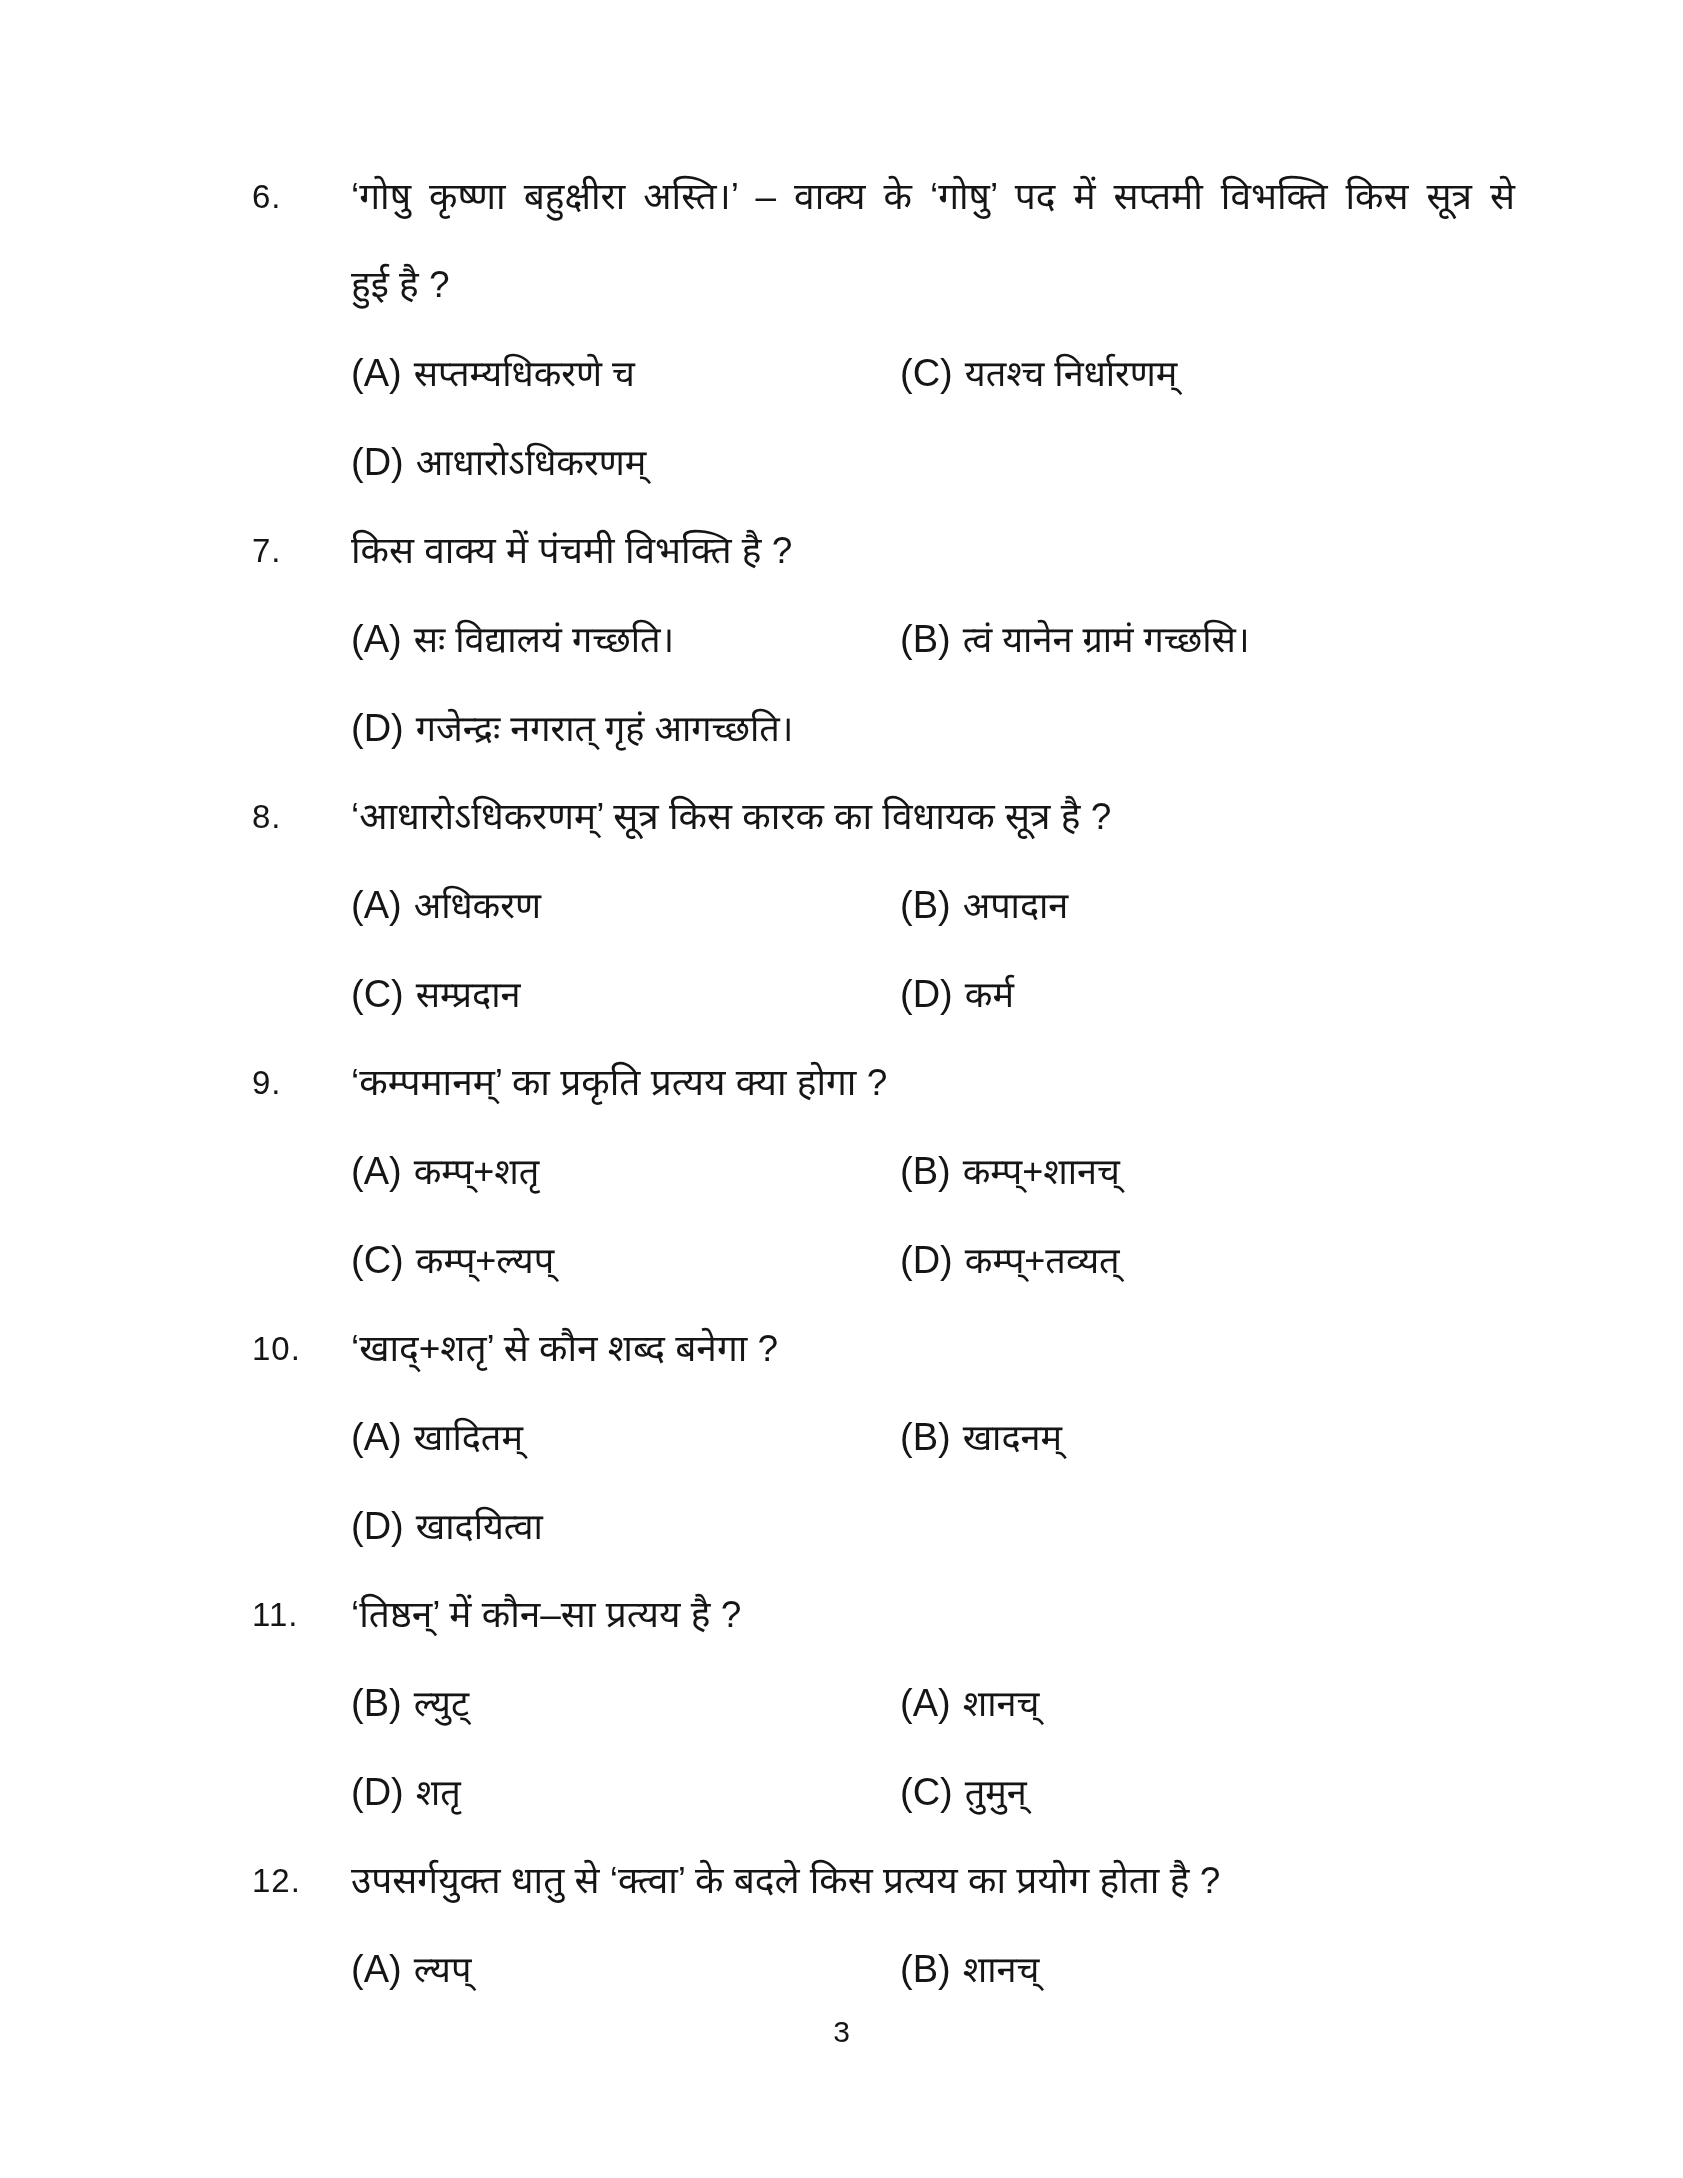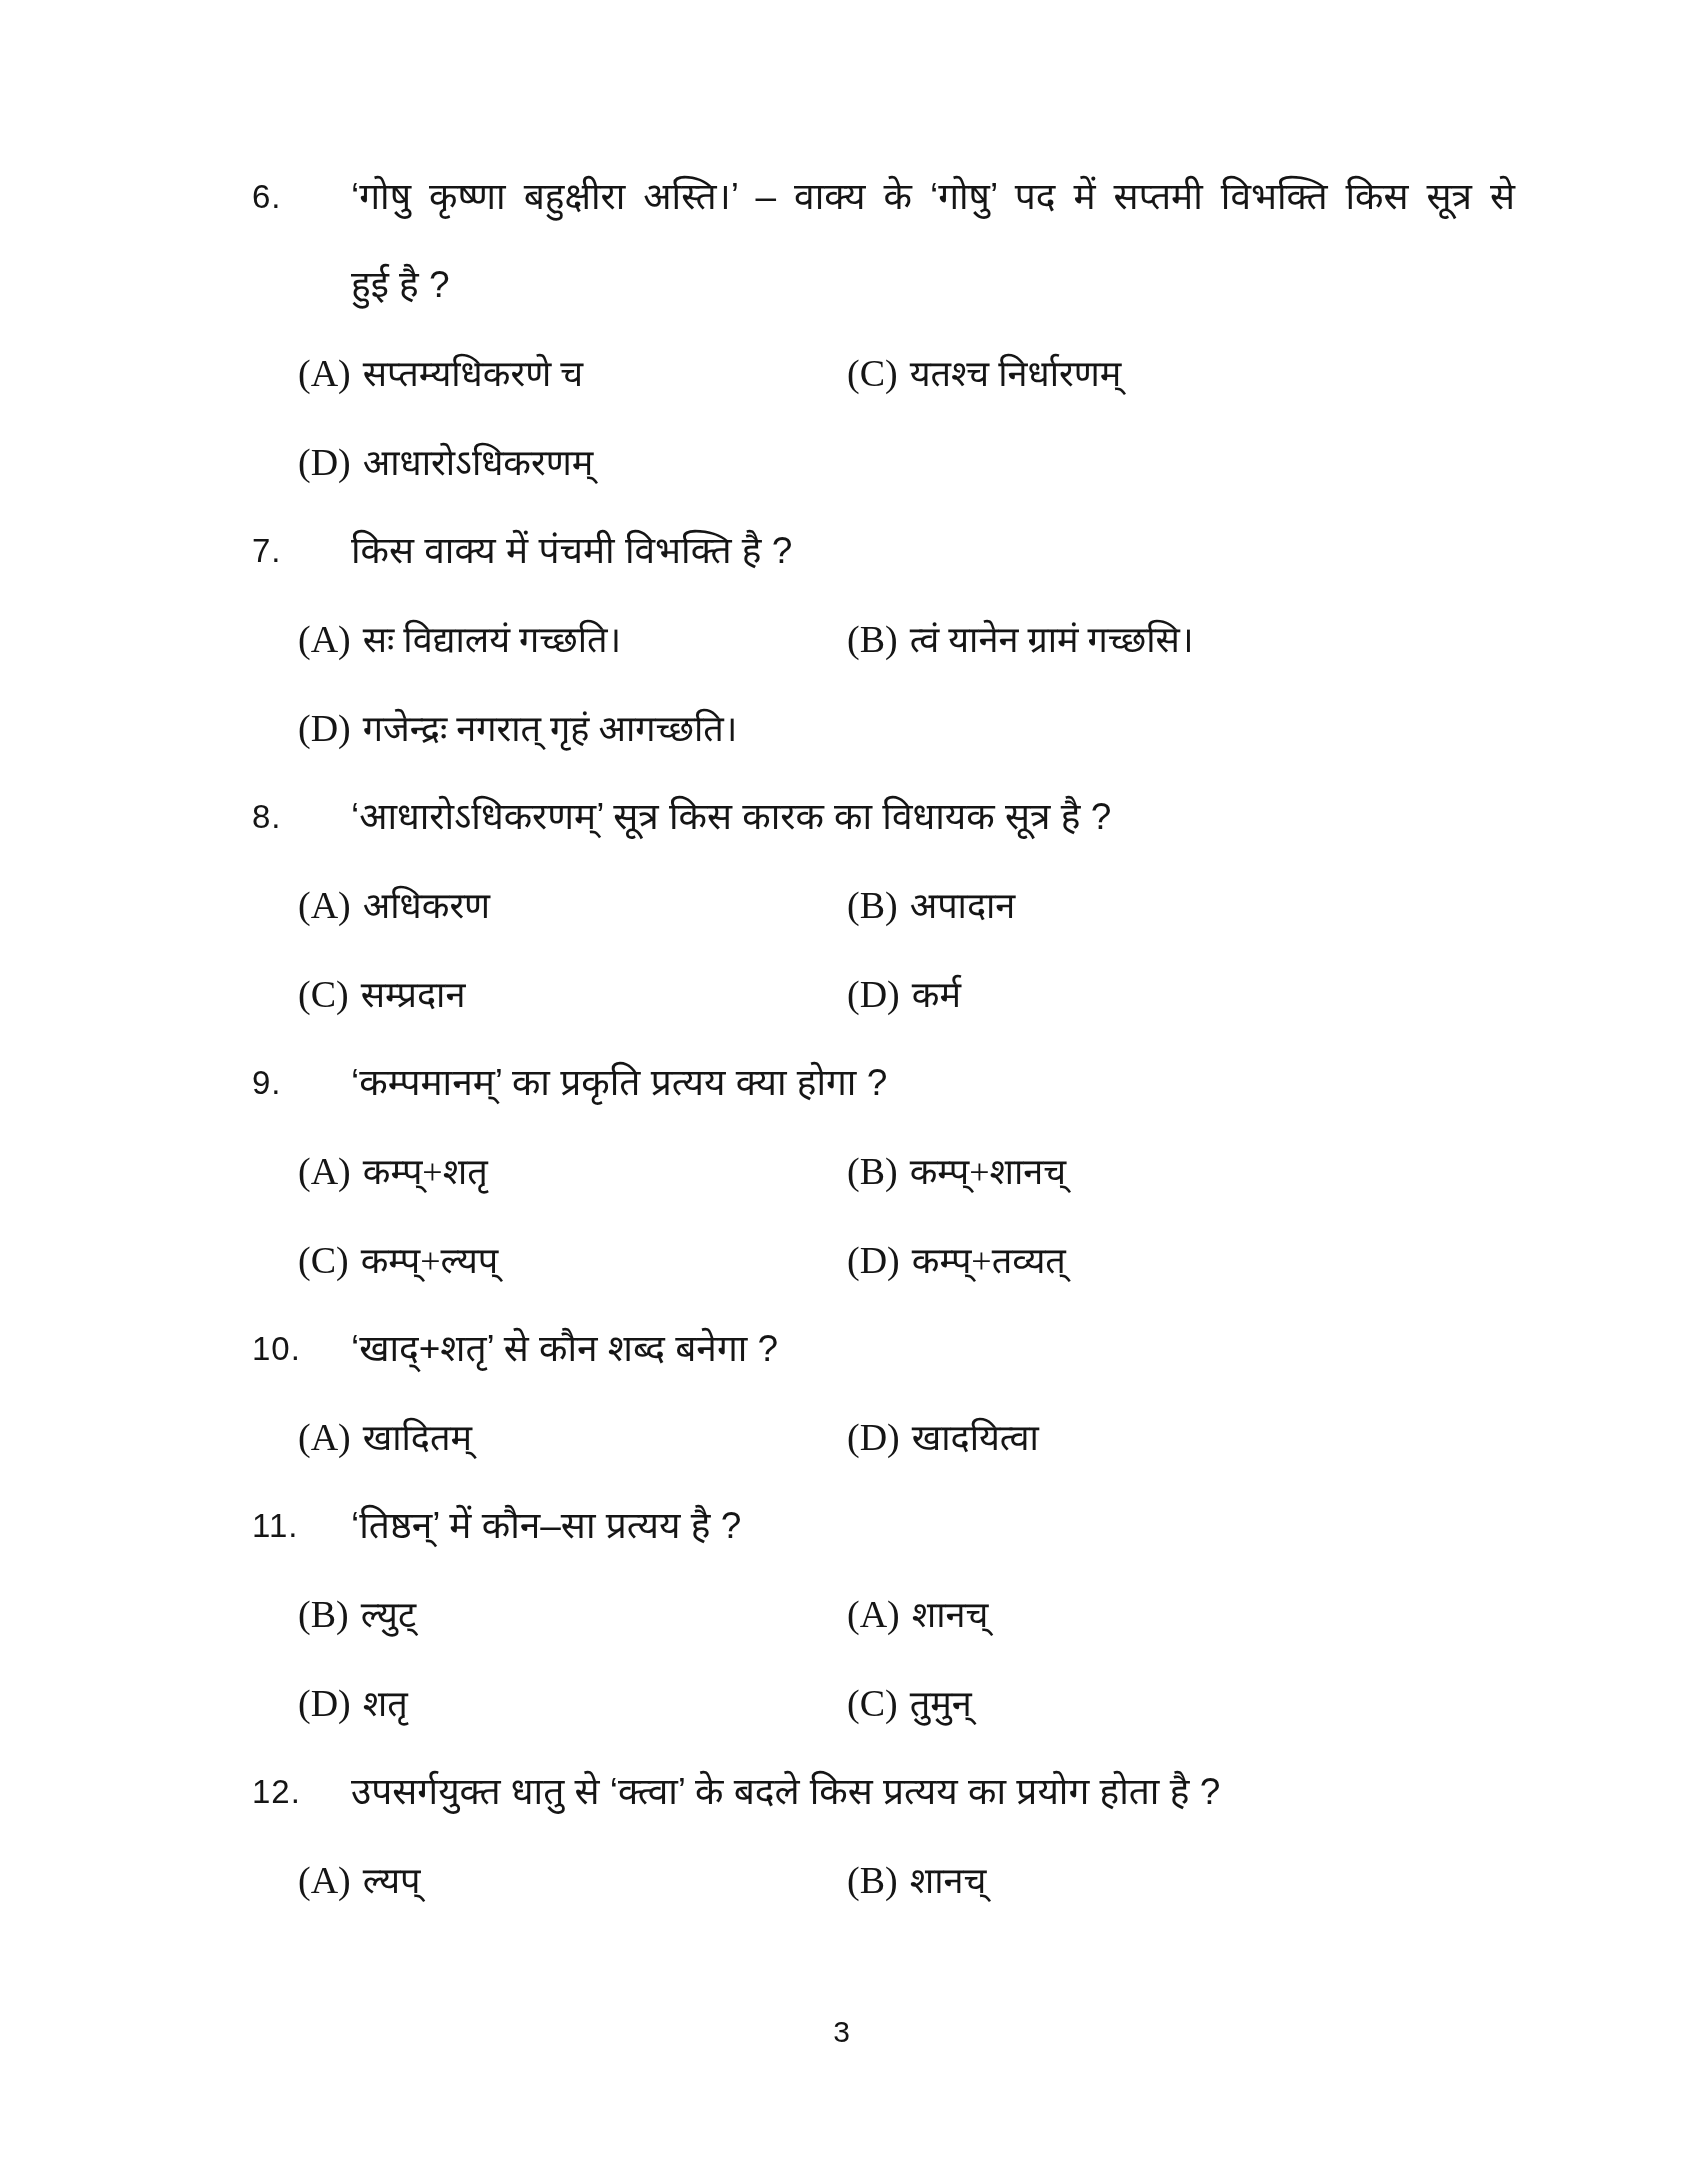--- a/index.html
+++ b/index.html
@@ -35,24 +35,23 @@
     flex: 1;
     font-size: 37px;
     line-height: 88px;
   }
   .q-line { min-height: 88px; }
   .q-line.justify {
     text-align: justify;
     text-align-last: justify;
   }
   .opts {
-    margin-left: 46px;
+    margin-left: 99px;
     display: grid;
     grid-template-columns: 549px 1fr;
-    font-family: Liberation Serif, serif;
   }
   .opt {
     font-size: 36px;
     line-height: 88px;
     white-space: nowrap;
   }
   .opt-label {
     display: inline-block;
     font-size: 38px;
     margin-right: 12px;
@@ -134,20 +133,21 @@
 
     <div class="question">
       <div class="q-row">
         <div class="q-num">10.</div>
         <div class="q-text">
           <div class="q-line">‘खाद्+शतृ’ से कौन शब्द बनेगा ?</div>
         </div>
       </div>
       <div class="opts">
         <div class="opt"><span class="opt-label">(A)</span><span class="opt-text">खादितम्</span></div>
+        <div class="opt"><span class="opt-label">(B)</span><span class="opt-text">खादनम्</span></div>
         <div class="opt"><span class="opt-label">(D)</span><span class="opt-text">खादयित्वा</span></div>
       </div>
     </div>
 
     <div class="question">
       <div class="q-row">
         <div class="q-num">11.</div>
         <div class="q-text">
           <div class="q-line">‘तिष्ठन्’ में कौन–सा प्रत्यय है ?</div>
         </div>

